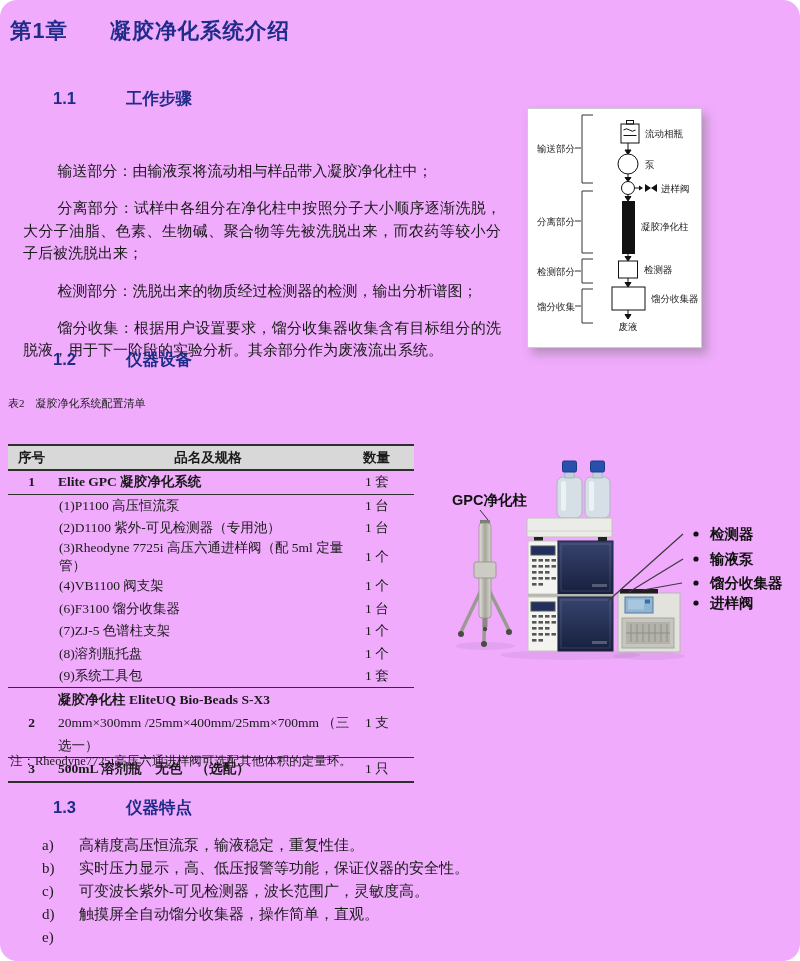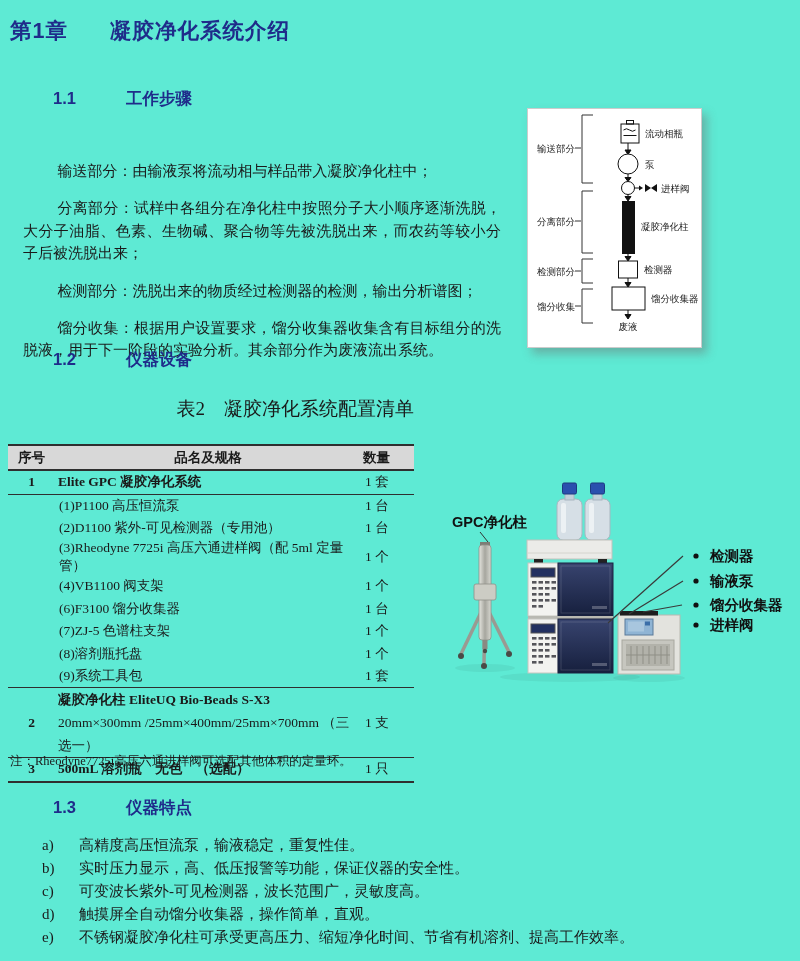--- a/index.html
+++ b/index.html
@@ -1,53 +1,53 @@
 <!DOCTYPE html>
 <html><head>
 <meta charset="utf-8">
 <style>
   html,body{margin:0;padding:0;background:#ffffff;}
-  #page{position:relative;width:800px;height:961px;background:#5eead4;overflow:hidden;
-        font-family:"Liberation Serif","DejaVu Serif",serif;color:#1a1a1a;}
+  #page{position:relative;width:800px;height:961px;background:#f0abfc;overflow:hidden;
+        font-family:"Liberation Serif","DejaVu Serif",serif;color:#1a1a1a;border-radius:17px;}
   .hd{font-family:"Liberation Sans","DejaVu Sans",sans-serif;font-weight:bold;color:#1f2c8a;}
   #chapter{position:absolute;left:10px;top:16px;font-size:21.5px;letter-spacing:1px;}
   #chapter .ct{margin-left:42px;}
   .sec{position:absolute;font-size:16.5px;margin-left:8px;}
   .sec .num{display:inline-block;width:73px;}
   #sec11{left:45px;top:88px;}
   #sec12{left:45px;top:349px;}
   #sec13{left:45px;top:797px;}
   #paras{position:absolute;left:8px;top:145px;width:508px;font-size:15px;line-height:22.4px;text-align:justify;}
   #paras p{margin:15px;text-indent:2.3em;}
   
   #flowbox{position:absolute;left:527px;top:108px;width:173px;height:238px;background:#fff;
            border:1px solid #cccccc;box-shadow:5px 6px 9px rgba(110,110,110,.45);}
   .svgtxt{font-family:"Liberation Sans","DejaVu Sans",sans-serif;font-size:9.5px;fill:#222;}
   
-  #tcaption{position:absolute;left:8px;top:396px;width:406px;text-align:right;font-size:19px;}
+  #tcaption{position:absolute;left:8px;top:396px;width:406px;text-align:left;font-size:11px;}
   #tablewrap{position:absolute;left:8px;top:420px;width:406px;margin-top:24px;}
   table{width:100%;border-collapse:collapse;font-size:13.5px;table-layout:fixed;}
   col.c-no{width:47px;} col.c-name{width:306px;} col.c-qty{width:53px;}
   thead tr{background:#d8d8d8;height:25px;}
   thead th{border-top:2.5px solid #2f2f2f;border-bottom:2px solid #2f2f2f;font-weight:bold;padding:0;}
   th.h-no{text-align:center;} th.h-name{text-align:center;} th.h-qty{text-align:left;padding-left:2px;}
   td{padding:0;vertical-align:middle;}
   td.no{text-align:center;font-weight:bold;}
   td.name{text-align:left;padding-left:3px;}
   td.qty{text-align:left;padding-left:4px;white-space:nowrap;}
   tr.r-main{height:24px;} tr.r-main td{border-bottom:1.5px solid #2f2f2f;}
   tr.r-sub{height:22.5px;} tr.r-sub td.name{padding-left:4px;}
   tr.r-two{height:46px;} tr.r-two td{border-top:1.5px solid #2f2f2f;}
   tr.r-two .nm1{font-weight:bold;line-height:23px;}
   tr.r-two .nm2{line-height:23px;}
   tr.r-last{height:24px;} tr.r-last td{border-top:1.5px solid #2f2f2f;border-bottom:2.5px solid #2f2f2f;font-weight:bold;}
   tr.r-last td.qty{font-weight:normal;}
   #note{position:absolute;left:10px;top:753px;font-size:12.5px;}
   
-  #equip{position:absolute;left:440px;top:472px;width:360px;height:225px;}
+  #equip{position:absolute;left:440px;top:450px;width:360px;height:225px;}
   .callout-txt{font-family:"Liberation Sans","DejaVu Sans",sans-serif;font-size:14.5px;font-weight:bold;fill:#111;}
   
   #features{position:absolute;left:42px;top:834px;width:735px;font-size:15px;}
   .feat{display:flex;line-height:23px;}
   .feat .mk{width:37px;flex:0 0 37px;}
 </style>
 </head>
 <body>
 
 <div id="page">
@@ -380,17 +380,16 @@
     <div class="feat">
         <span class="mk">c)</span>
         <span>可变波长紫外-可见检测器，波长范围广，灵敏度高。</span>
       </div>
     <div class="feat">
         <span class="mk">d)</span>
         <span>触摸屏全自动馏分收集器，操作简单，直观。</span>
       </div>
     <div class="feat">
         <span class="mk">e)</span>
-        <span>不锈钢凝胶净化柱可承受更高压力、缩短净化时间、节省有机溶剂、提高工作效率。</span>
       </div>
   </div>
 
 </div>
 
 </body></html>

